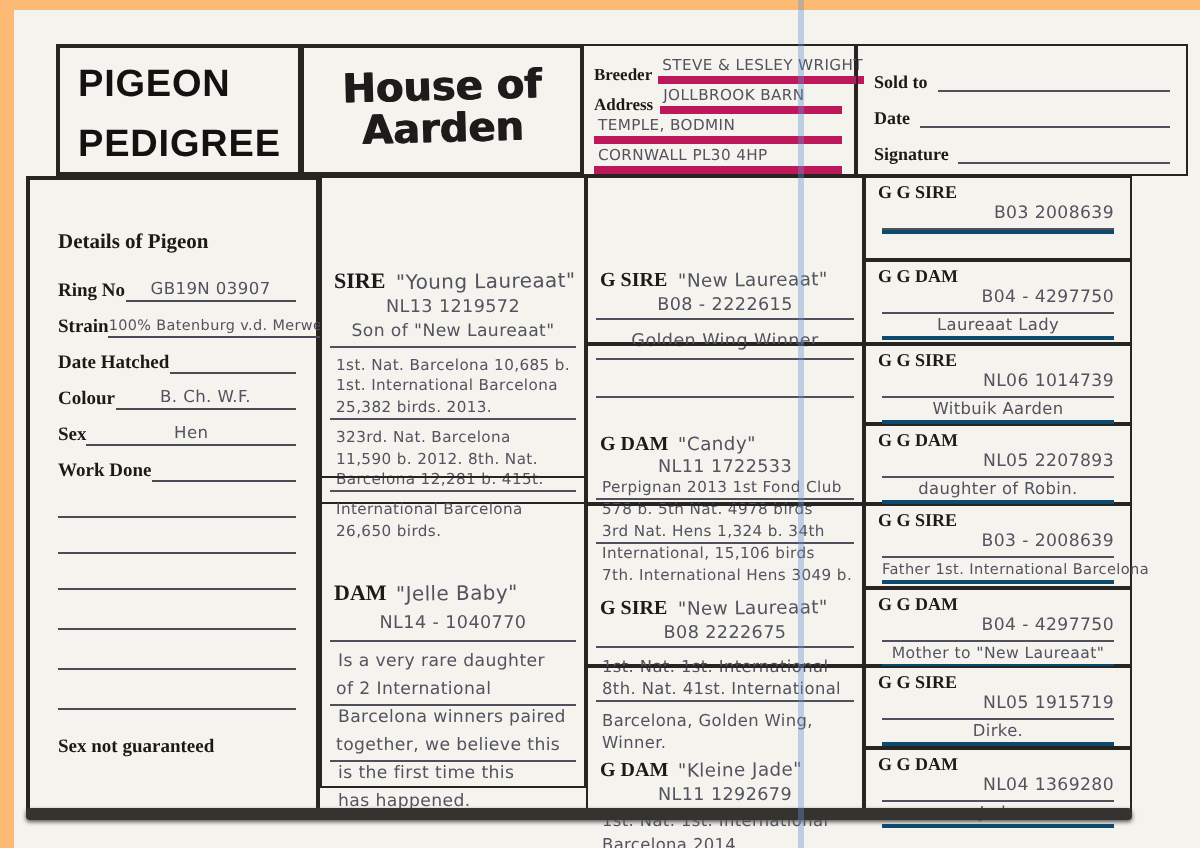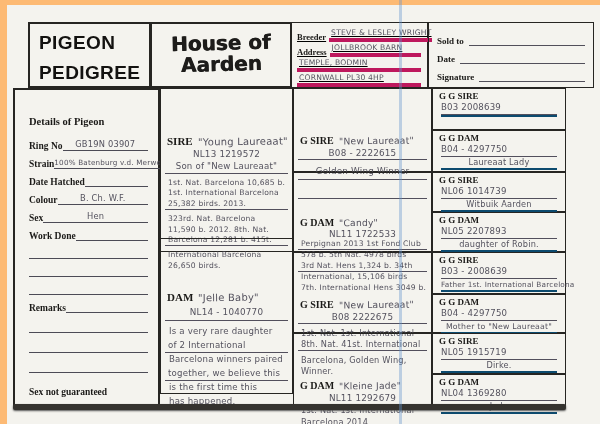--- a/index.html
+++ b/index.html
@@ -10,21 +10,21 @@
   .plabel{font-family:"Liberation Serif",serif;font-weight:bold;color:#1b1a18;}
   .hw{font-family:"DejaVu Sans",sans-serif;color:#54525e;letter-spacing:.2px;}
   
   #hdr-title{left:28px;top:22px;width:123px;height:66px;border-width:2px;}
   #hdr-title .t{font-family:"Liberation Sans",sans-serif;font-weight:bold;color:#131210;
                 font-size:19px;line-height:23px;padding-left:9px;letter-spacing:.4px;margin-top:7px;}
   #hdr-logo{left:149.5px;top:22px;width:142px;height:66px;border-width:2px;text-align:center;}
   #hdr-logo .l{font-family:"DejaVu Sans",sans-serif;font-weight:bold;color:#1d1c1a;
                font-size:20px;line-height:21px;transform:rotate(-1.5deg);margin-top:9px;
                text-shadow:.6px 0 #1d1c1a;}
-  #hdr-breeder{left:290px;top:22px;width:138px;height:66px;padding:5px 6px 0 6px;text-decoration:underline;}
+  #hdr-breeder{left:290px;top:22px;width:138px;height:66px;padding:5px 6px 0 6px;}
   .b-row{display:flex;align-items:flex-end;height:14px;margin-bottom:1px;}
   .b-row .plabel{font-size:8.5px;white-space:nowrap;padding-right:3px;}
   .b-row .b-val{flex:1;border-bottom:4px solid #be185d;font-size:7.6px;line-height:10px;
                 text-transform:uppercase;padding-left:2px;white-space:nowrap;}
   #hdr-sold{left:428px;top:22px;width:166px;height:66px;padding:7px 8px 0 8px;}
   .s-row{display:flex;align-items:flex-end;height:16px;margin-bottom:2px;}
   .s-row .plabel{font-size:9px;white-space:nowrap;padding-right:5px;}
   .s-row .s-line{flex:1;border-bottom:1.2px solid #514f5a;height:12px;}
   
   #cell-details{left:13px;top:88px;width:147px;height:320px;border-width:2px;}
@@ -52,21 +52,21 @@
   .dam-line{font-size:8.6px;line-height:13.5px;padding:0 8px;white-space:nowrap;}
   .ruled{border-bottom:1px solid #524f5c;margin:0 4px;padding:0 3px;}
   .gap{height:4px;}
   
   .gg{left:432px;width:134px;padding:2px 6px 0 6px;}
   #gg0{top:88px;height:42px;} #gg1{top:130px;height:42px;}
   #gg2{top:172px;height:40px;} #gg3{top:212px;height:40px;}
   #gg4{top:252px;height:42px;} #gg5{top:294px;height:39px;}
   #gg6{top:333px;height:41px;} #gg7{top:374px;height:34px;}
   .gg .plabel{font-size:9px;display:block;line-height:11px;}
-  .gg .gg-ring{font-size:8.6px;text-align:left;border-bottom:1px solid #524f5c;
+  .gg .gg-ring{font-size:8.6px;text-align:right;border-bottom:1px solid #524f5c;
                line-height:11.5px;margin:0 2px;}
   .gg .gg-note{font-size:7.3px;text-align:center;border-bottom:2px solid #0c4a6e;
                line-height:11.5px;margin:0 2px;white-space:nowrap;}
   
   .blue-line{position:absolute;left:399px;top:0;width:3px;height:424px;
              background:rgba(96,148,205,.38);}
   .bottom-smudge{position:absolute;left:13px;top:404px;width:553px;height:6px;
                  background:#35332f;box-shadow:0 1px 2px #555;border-radius:2px;}
 </style>
 </head>
@@ -144,24 +144,20 @@
     </div>
     <div class="d-row blank">
         <span class="d-val"></span>
       </div>
     <div class="d-row blank">
         <span class="d-val"></span>
       </div>
     <div class="d-row blank">
         <span class="d-val"></span>
       </div>
-    <div class="d-row">
-      <span class="plabel">Remarks</span>
-      <span class="d-val hw"></span>
-    </div>
     <div class="d-row blank" style="height:20px">
         <span class="d-val"></span>
       </div>
     <div class="d-row blank" style="height:20px">
         <span class="d-val"></span>
       </div>
     <div class="d-row blank" style="height:20px">
         <span class="d-val"></span>
       </div>
     <div class="d-foot">Sex not guaranteed</div>

